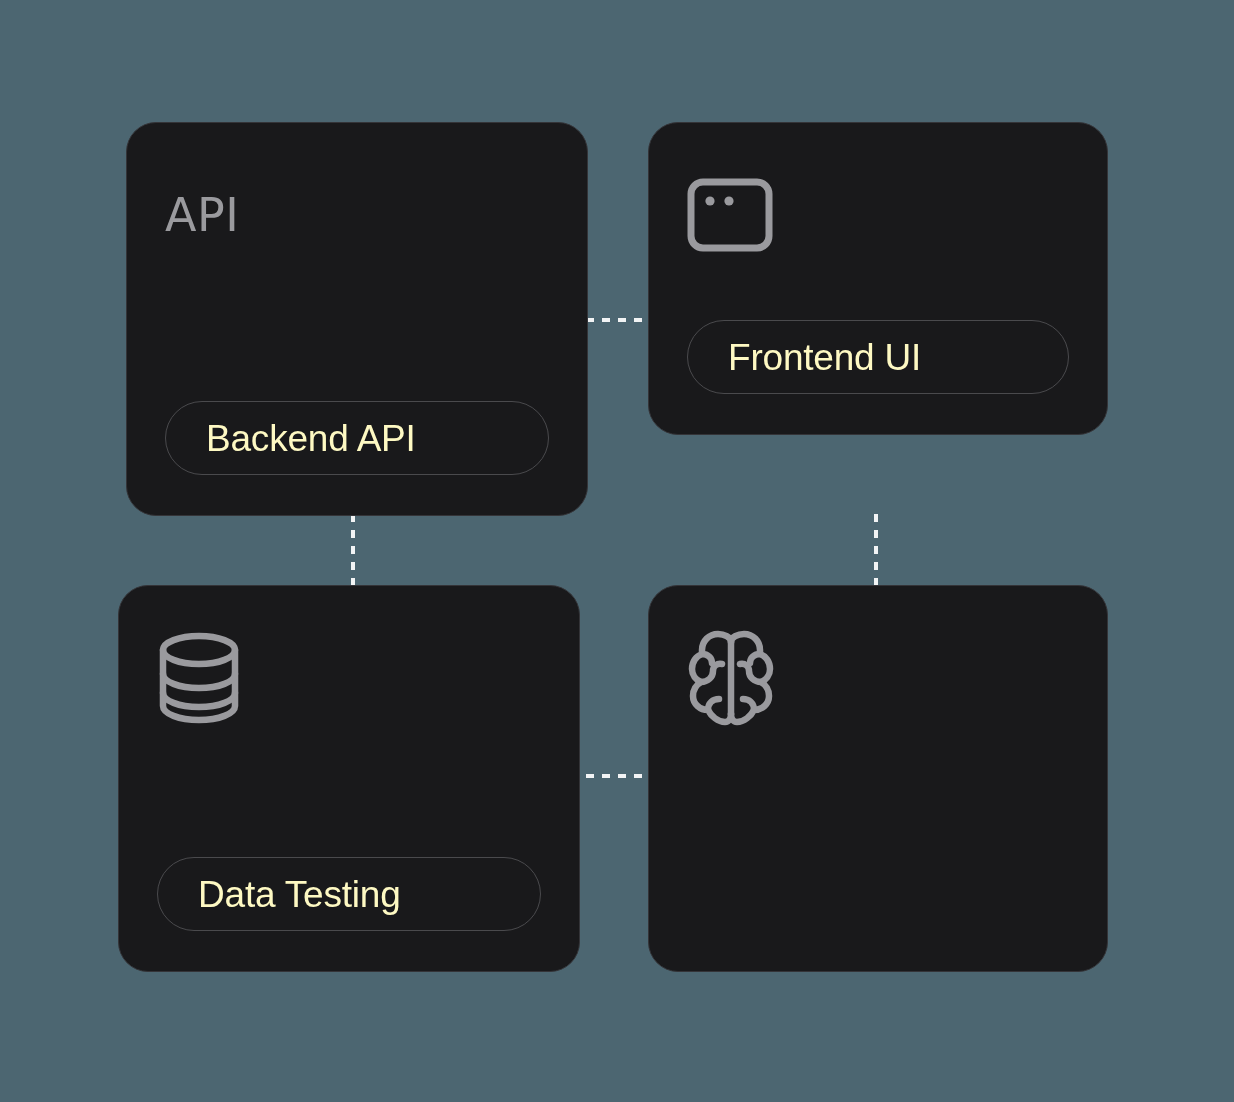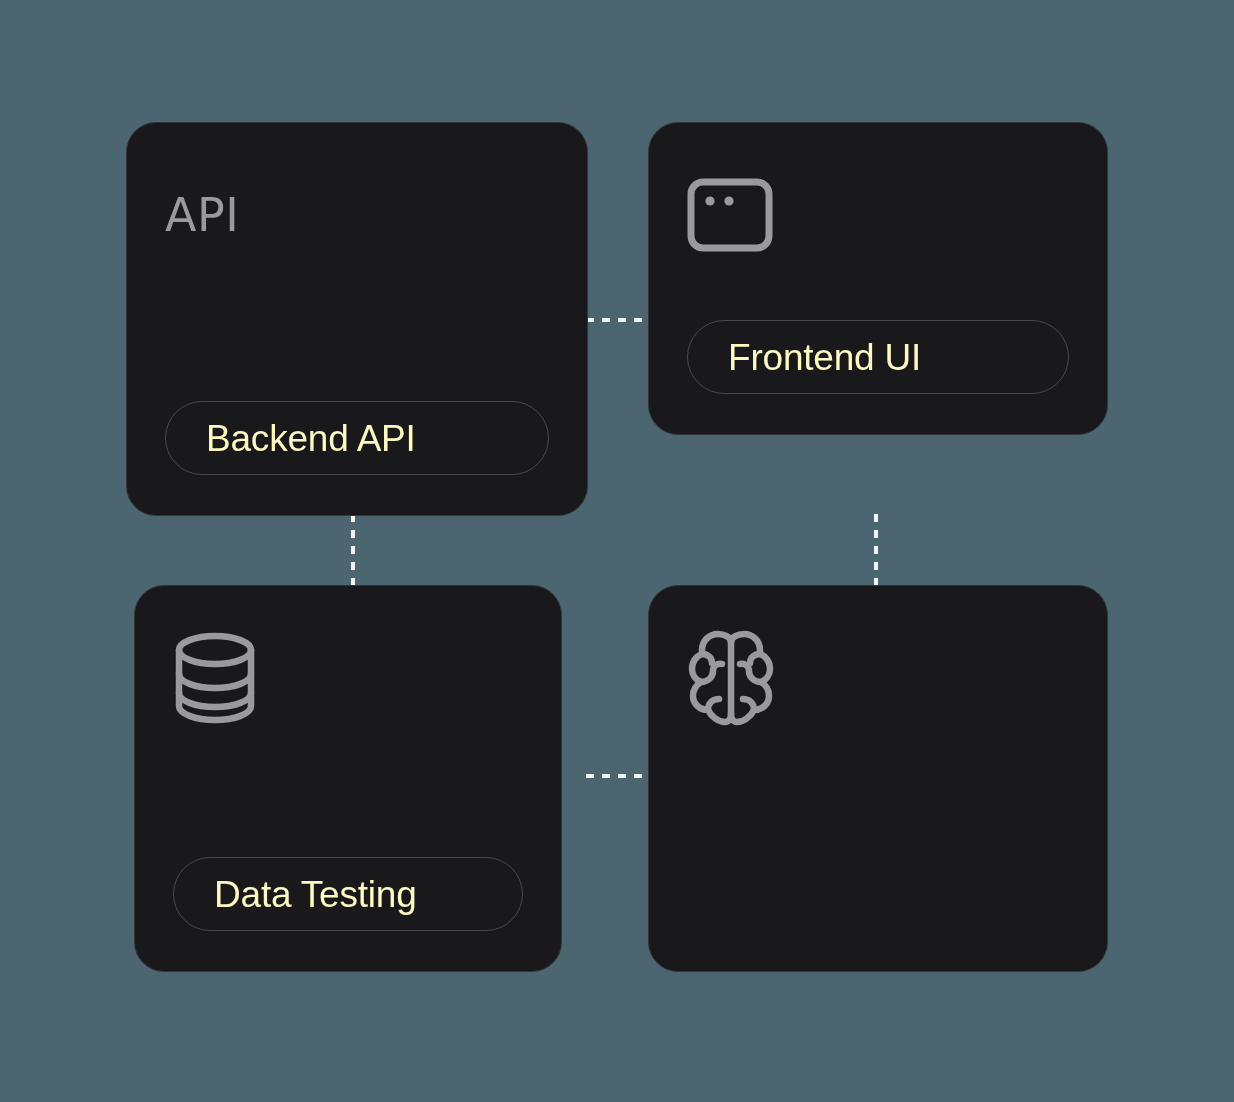--- a/index.html
+++ b/index.html
@@ -44,21 +44,21 @@
     background: #19191b;
     border: 1.5px solid #343438;
     border-radius: 30px;
     display: flex;
     flex-direction: column;
     justify-content: space-between;
     padding: 44px 38px 40px 38px;
   }
   .card-backend   { left: 126px; top: 122px;  width: 462px; height: 394px; }
   .card-frontend  { left: 648px; top: 122px;  width: 460px; height: 313px; }
-  .card-data      { left: 134px; top: 585px;  width: 428px; height: 387px; }
+  .card-data      { left: 118px; top: 585px;  width: 462px; height: 387px; }
   .card-ai        { left: 648px; top: 585px;  width: 460px; height: 387px; }
 
   .card-icon {
     width: 96px;
     height: 96px;
     display: flex;
     align-items: center;
     justify-content: flex-start;
     color: #9a9a9e;
   }

